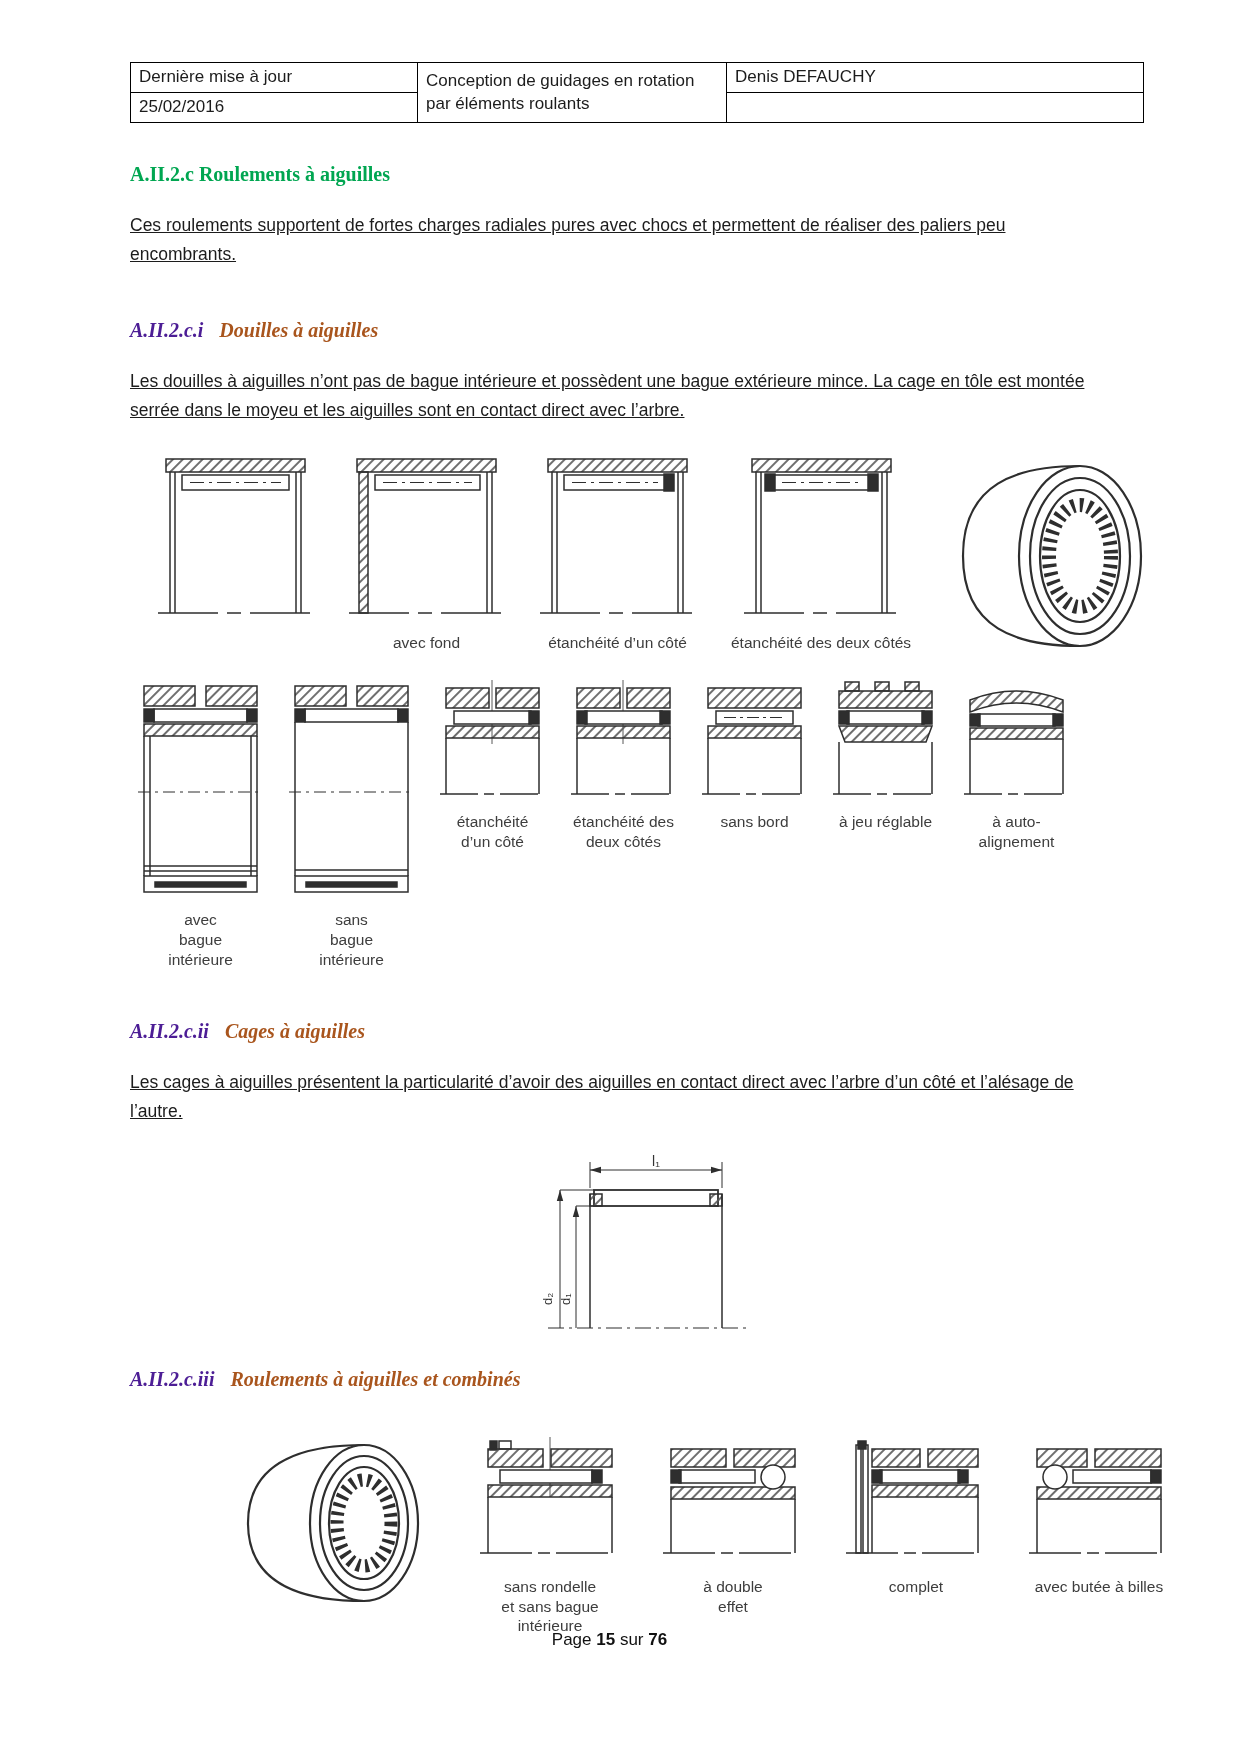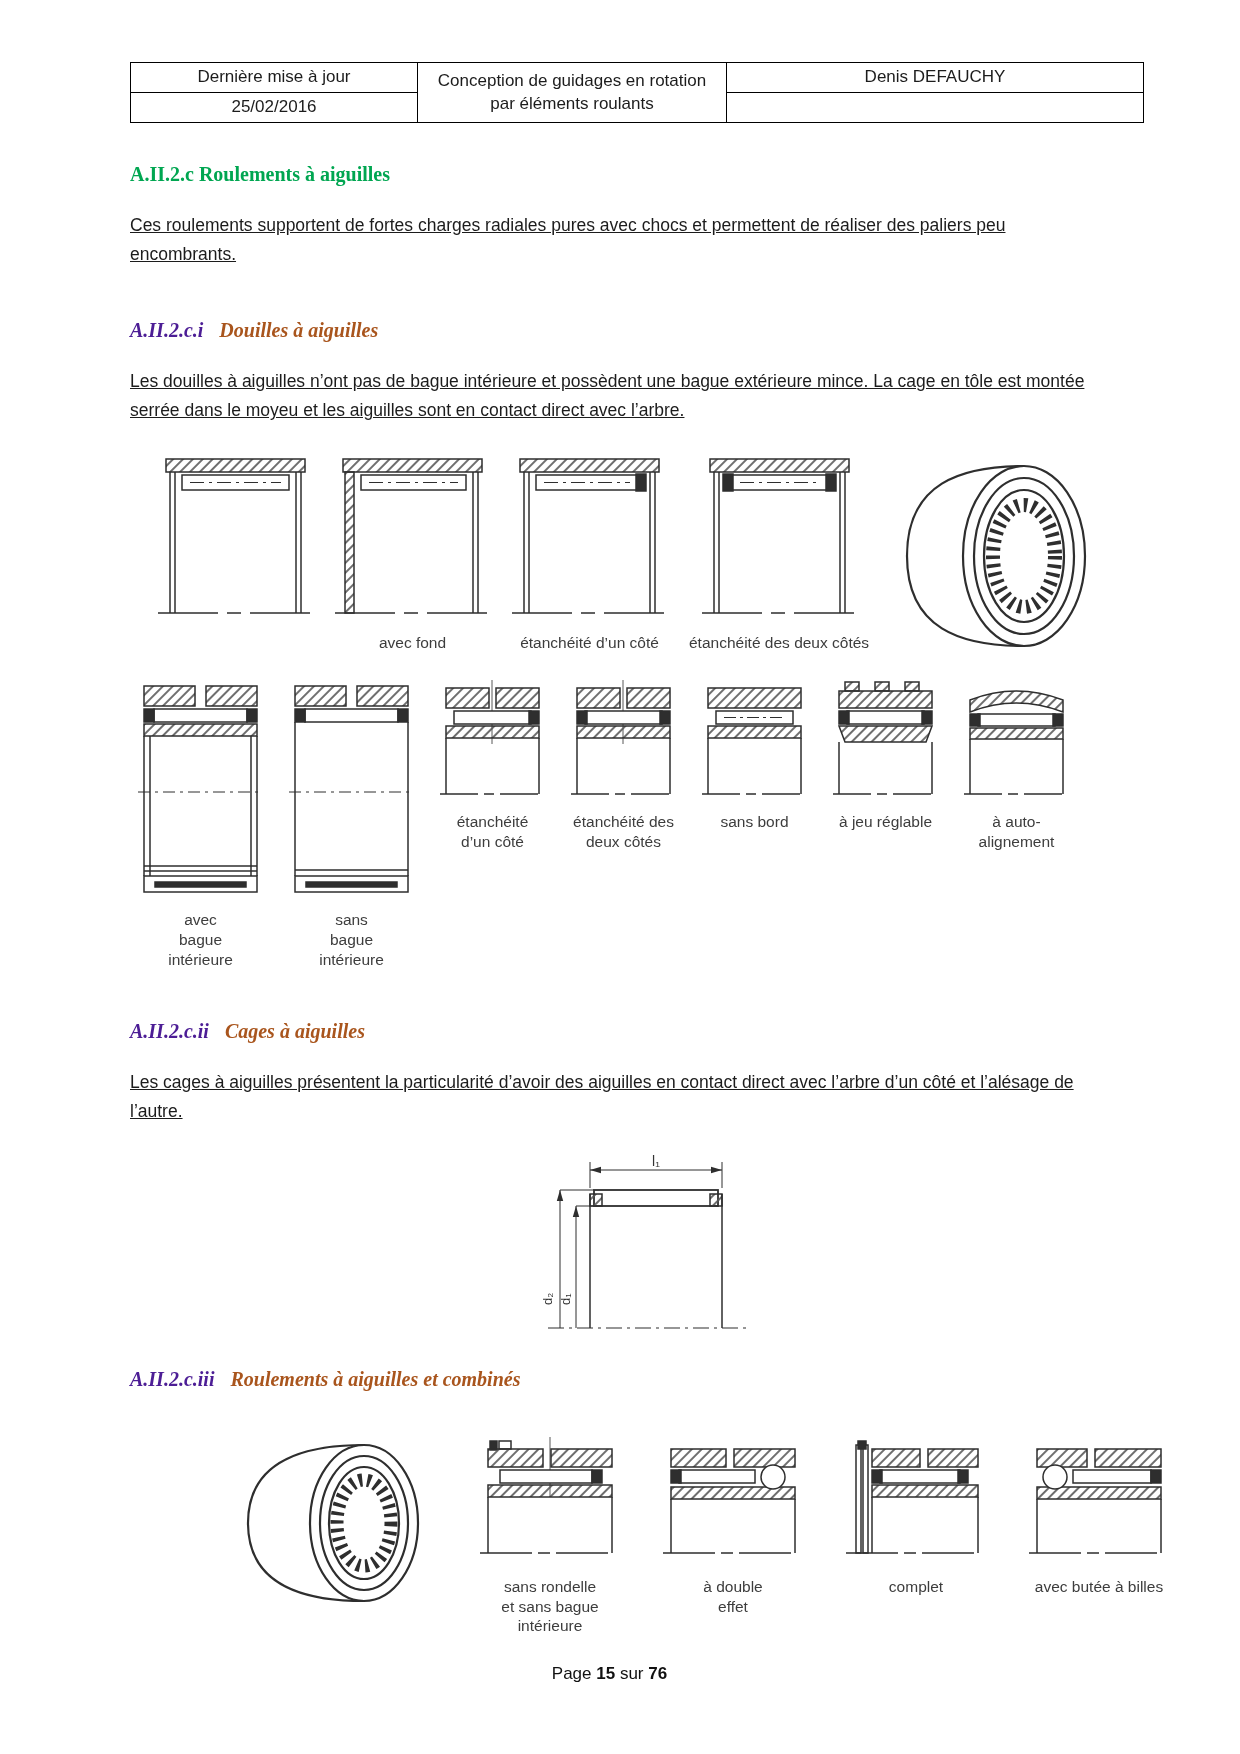--- a/index.html
+++ b/index.html
@@ -4,38 +4,38 @@
 <style>
   :root { --heading-green:#00A651; --heading-orange:#A9551D; }
   html,body{margin:0;padding:0;}
   body{
     width:1240px;height:1754px;background:#ffffff;position:relative;
     font-family:"Liberation Sans",sans-serif;color:#1c1c1c;overflow:hidden;
   }
   .content{padding:62px 125px 0 130px;position:relative;}
   
   table.hdr{border-collapse:collapse;width:962px;font-size:17px;table-layout:fixed;}
-  table.hdr td{border:1.6px solid #000;text-align:center;vertical-align:middle;padding:1px 8px;height:27px;line-height:1.3;}
+  table.hdr td{border:1.6px solid #000;text-align:left;vertical-align:middle;padding:1px 8px;height:27px;line-height:1.3;}
   
   .h1{font-family:"Liberation Serif",serif;font-weight:bold;font-size:20px;color:var(--heading-green);margin:40px 0 0 0;}
   .h2{font-family:"Liberation Serif",serif;font-weight:bold;font-style:italic;font-size:20px;margin:50px 0 0 0;}
   .h2 .num{color:#4c1d95;margin-right:16px;}
   .h2 .ttl{color:var(--heading-orange);}
   p.body{font-size:17.5px;line-height:1.66;margin:25px 0 0 0;width:978px;text-decoration:underline;}
   
   .figrow{display:flex;align-items:flex-start;}
-  .fig1{margin-top:28px;padding-left:28px;column-gap:22px;}
+  .fig1{margin-top:28px;padding-left:28px;column-gap:36px;}
   .fig2{margin-top:22px;padding-left:8px;column-gap:26px;}
   .fig3{margin-top:46px;padding-left:92px;column-gap:43px;}
   .fig-item{display:flex;flex-direction:column;align-items:center;flex:0 0 auto;}
   .cap{font-size:15.5px;line-height:1.28;color:#3d3d3d;text-align:center;white-space:pre-line;margin-top:8px;}
   .cagefig{margin:24px auto 0 auto;width:265px;}
   svg{display:block;}
   .defs{position:absolute;width:0;height:0;}
-  .footer{position:absolute;left:0;top:1664px;width:1219px;text-align:center;font-size:17px;color:#111;}
+  .footer{position:absolute;left:0;top:1630px;width:1219px;text-align:center;font-size:17px;color:#111;}
   .footer b{font-weight:700;}
 </style>
 </head>
 <body>
 
 <svg class="defs" aria-hidden="true">
   <defs>
     <pattern id="hatch" width="7" height="7" patternUnits="userSpaceOnUse" patternTransform="rotate(45)">
       <line x1="1" y1="0" x2="1" y2="7" stroke="#555" stroke-width="1.7"></line>
     </pattern>

